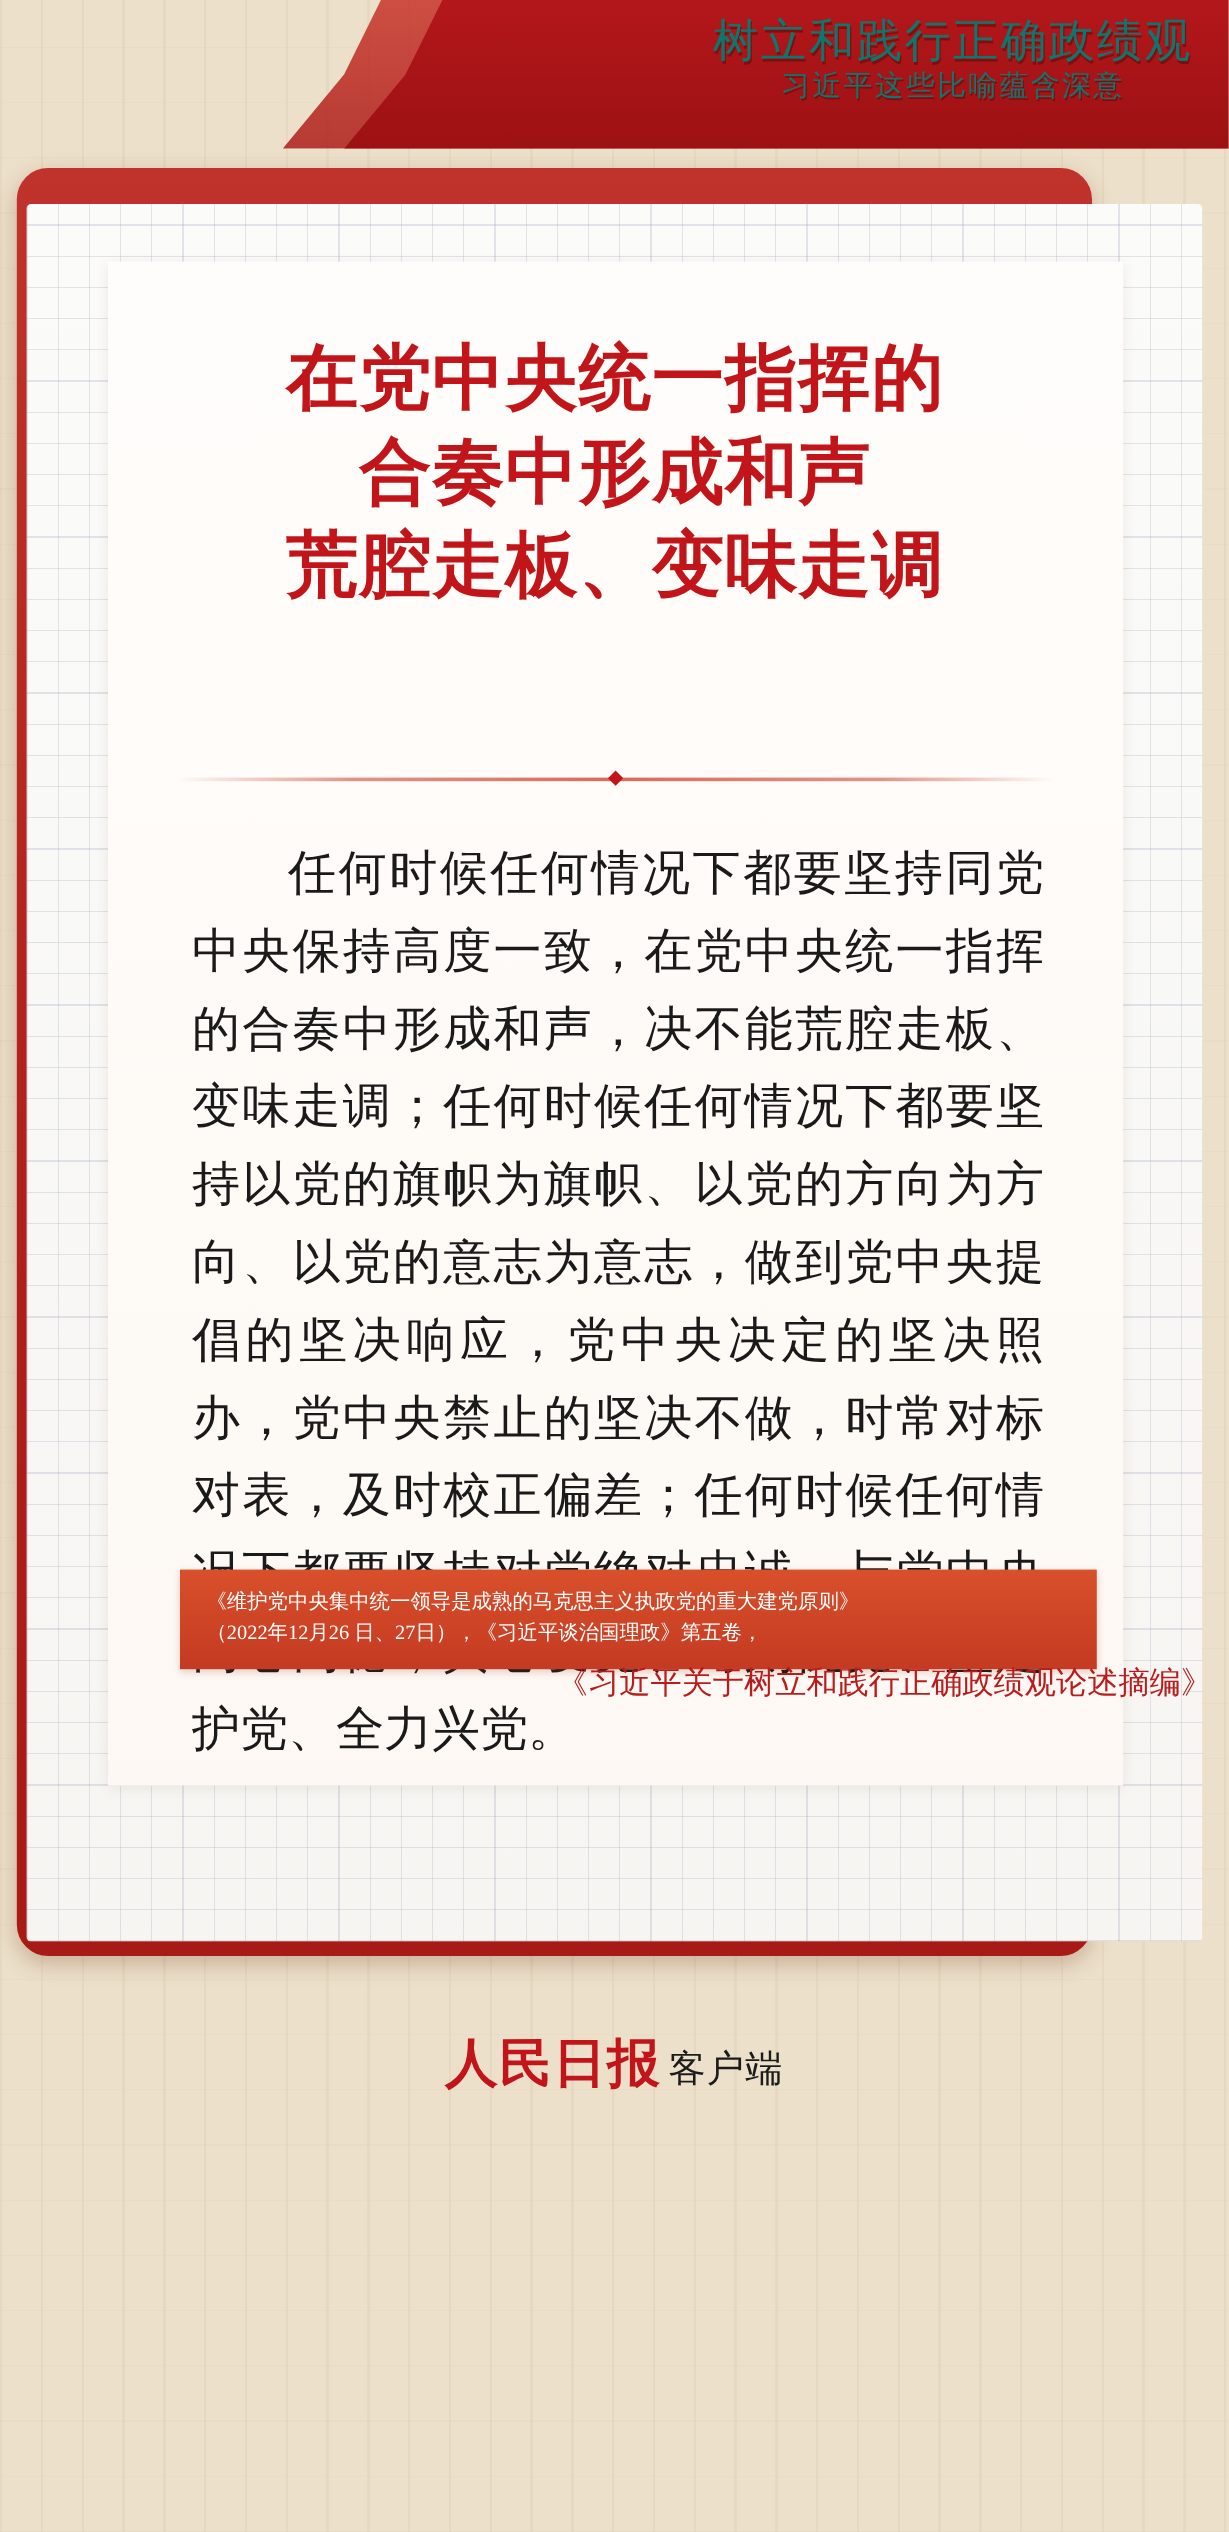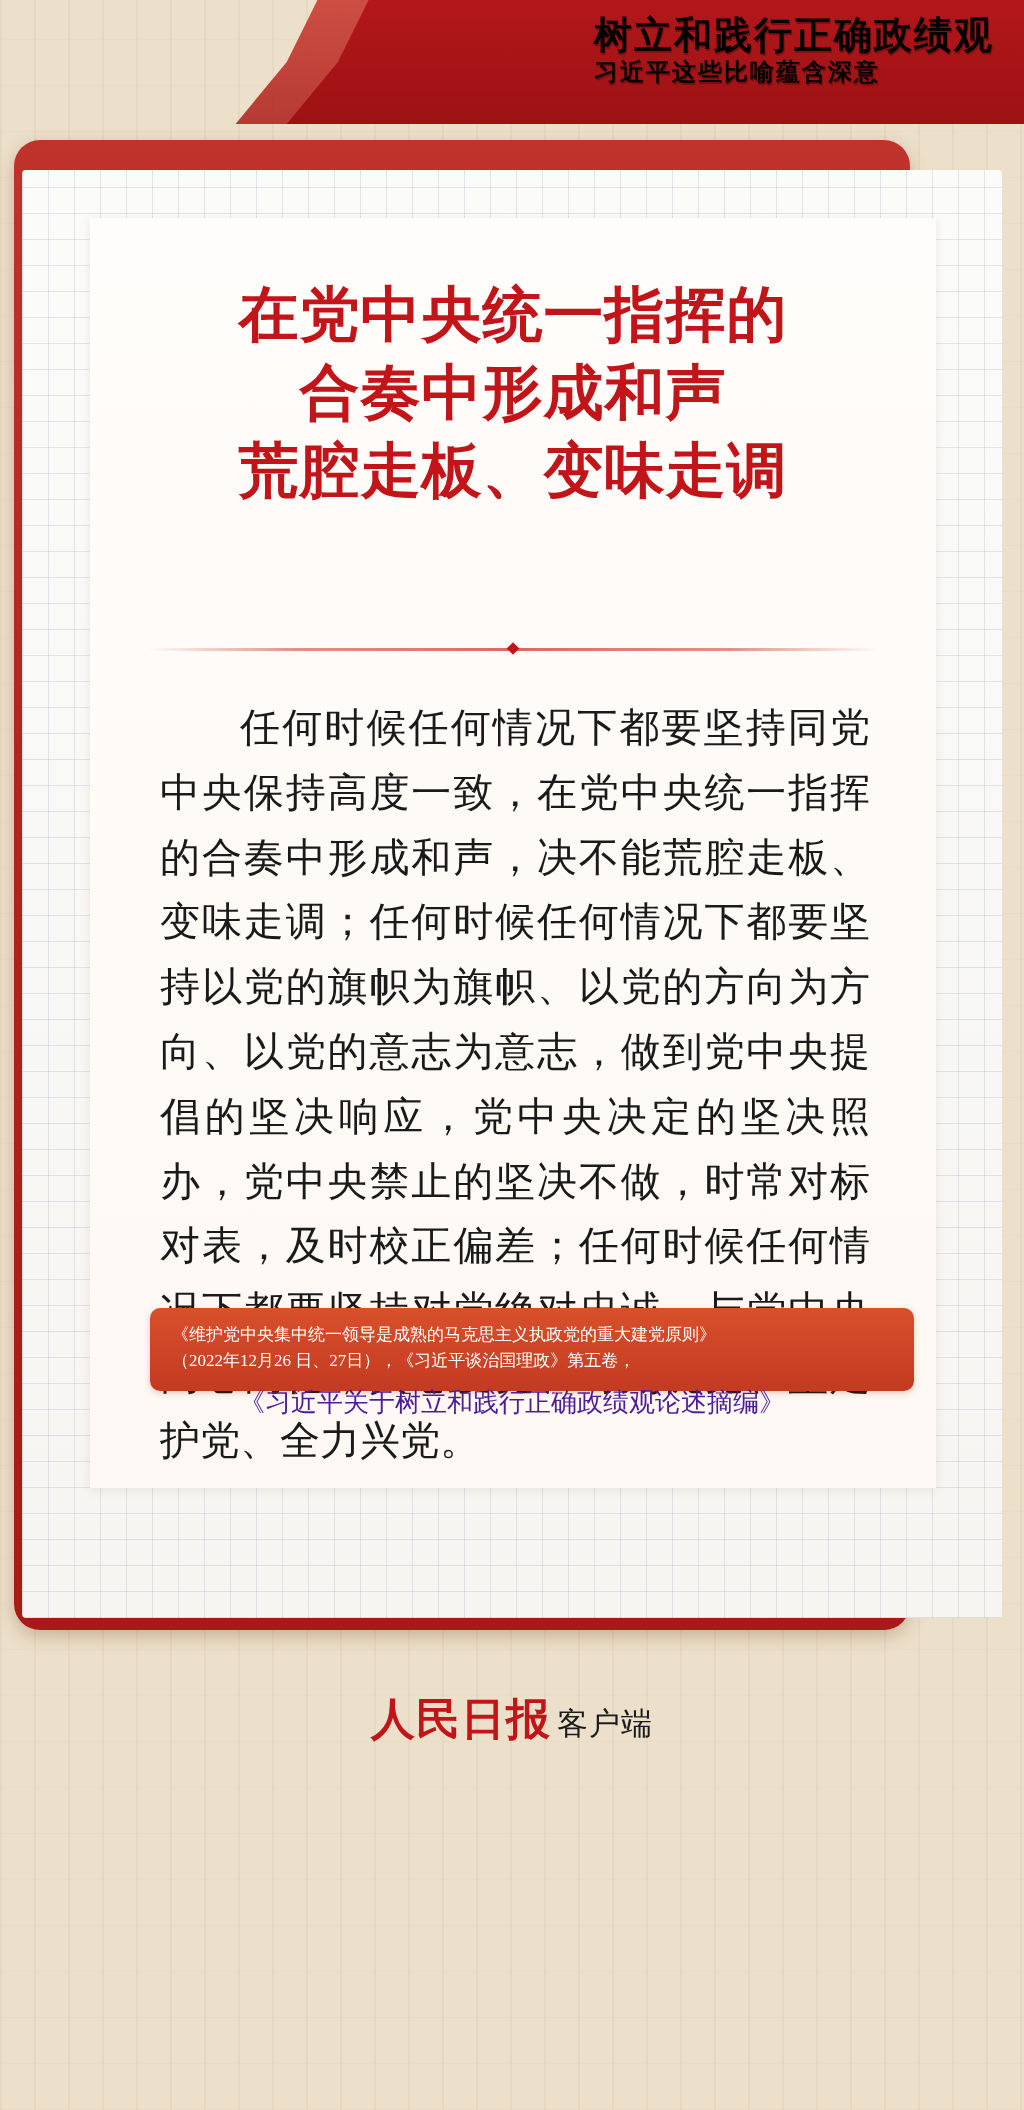--- a/index.html
+++ b/index.html
@@ -58,24 +58,24 @@
     width: 100%;
     height: 124px;
     background: linear-gradient(180deg, #c8342a 0%, #ad1d19 100%);
     clip-path: polygon(31% 0, 100% 0, 100% 100%, 23% 100%, 28% 50%);
     opacity: 0.85;
   }
   .header-title {
     position: absolute;
     right: 30px;
     top: 12px;
-    text-align: left;
-    color: #000000;
-    font-family: "Liberation Serif", serif;
-    font-weight: bold;
+    text-align: center;
+    color: #0f766e;
+    font-family: "Liberation Serif", serif;
+    font-weight: normal;
     line-height: 1.22;
     letter-spacing: 2px;
     text-shadow: 1px 2px 0 rgba(90,10,10,0.55);
   }
   .header-title .l1 { font-size: 38px; display: block; }
   .header-title .l2 { font-size: 24px; display: block; }
 
   
   .card-outer {
     position: absolute;
@@ -167,34 +167,34 @@
     position: absolute;
     left: 60px;
     width: 720px;
     top: 1090px;
     padding: 14px 22px 16px 22px;
     background: linear-gradient(180deg, #d8502b 0%, #c43a22 100%);
     color: #ffffff;
     font-family: "Liberation Serif", serif;
     font-size: 17px;
     line-height: 1.55;
-    border-radius: 10px;
+    border-radius: 0;
     box-shadow: 0 2px 6px rgba(140,50,20,0.22);
   }
   .citation div { display: block; }
 
   
   .source-line {
     position: absolute;
-    left: 0; right: 0;
+    left: 0; right: 14px;
     top: 1385px;
-    text-align: center;
+    text-align: right;
     font-family: "Liberation Serif", serif;
     font-size: 26px;
-    color: #4c1d95;
+    color: #b91c1c;
     z-index: 6;
   }
 
   
   .footer {
     position: absolute;
     left: 0; right: 0;
     top: 1690px;
     text-align: center;
     z-index: 6;

